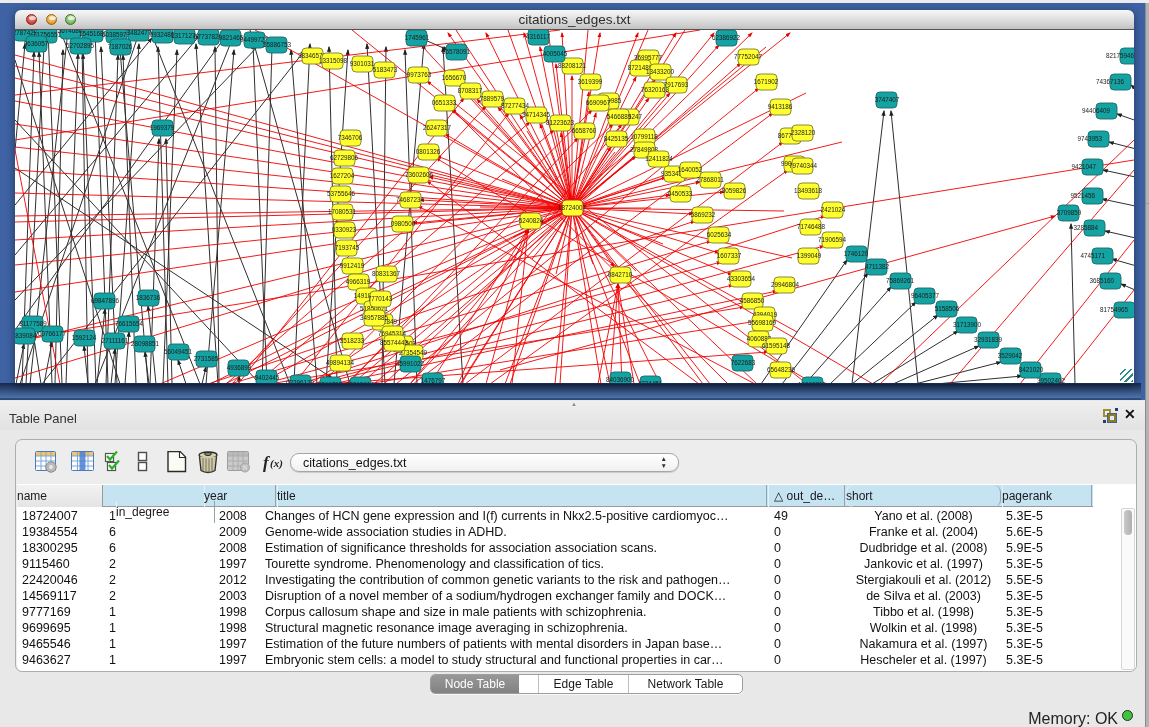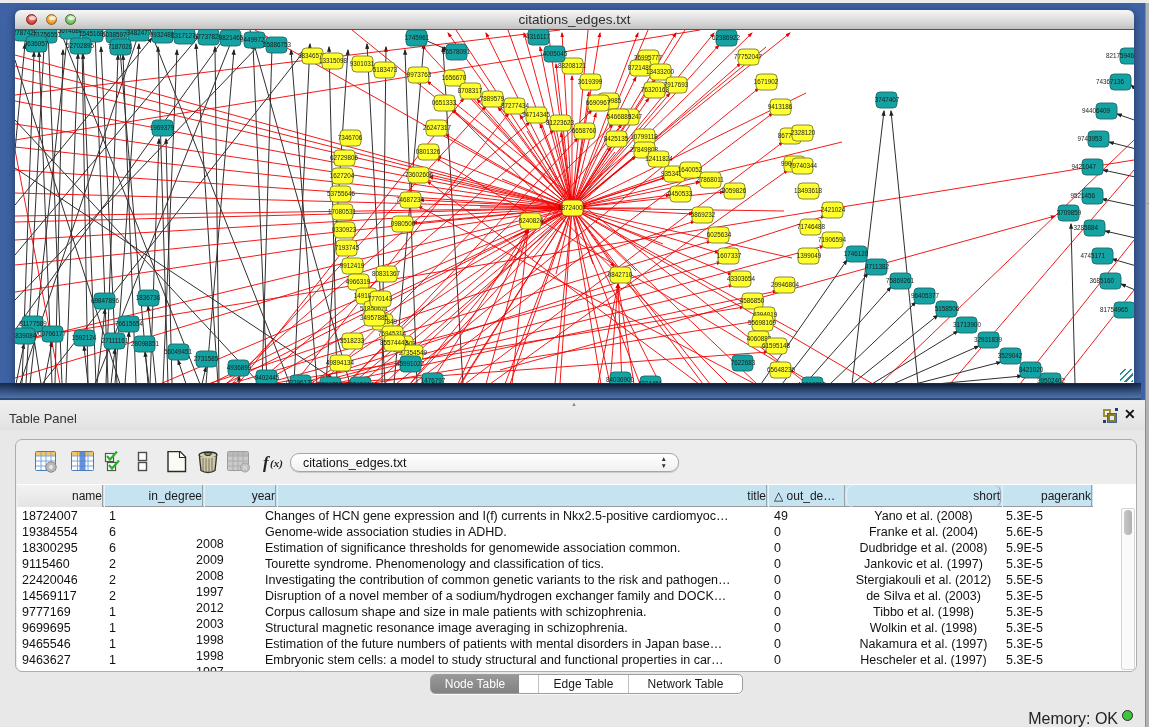--- a/index.html
+++ b/index.html
@@ -43,35 +43,35 @@
 
 #box { position:absolute; left:15px; top:39px; width:1122px; height:233px; background:#ededed; border:1px solid #adadad; border-radius:7px; }
 #toolbar { position:absolute; left:0; top:0; width:100%; height:43px; }
 #toolbar svg { position:absolute; top:11px; }
 #combo { position:absolute; left:274px; top:13px; width:389px; height:19px; background:linear-gradient(#ffffff,#f1f1f1); border:1px solid #a6a6a6; border-radius:9px; box-shadow:0 1px 1px rgba(0,0,0,0.15); }
 #combo .txt { position:absolute; left:12px; top:2px; font-size:12.5px; color:#111; }
 #combo .arr { position:absolute; right:11px; top:2px; font-size:6.5px; color:#333; line-height:6.5px; text-align:center; }
 
 #table { position:absolute; left:1px; top:44px; width:1119px; height:187px; background:#fff; overflow:hidden; border-radius:0 0 6px 6px; }
 #thead { position:absolute; left:0; top:0; width:1119px; height:23px; background:#c6e3f2; border-top:1px solid #fff; border-bottom:1px solid #9a9a9a; font-size:12px; color:#1a1a1a; }
-#thead .h { position:absolute; top:0; height:22px; line-height:22px; text-align:right; border-right:1px solid #8fa4ad; box-shadow:inset 1px 0 0 #e4f2fa; }
+#thead .h { position:absolute; top:0; height:22px; line-height:22px; text-align:left; border-right:1px solid #8fa4ad; box-shadow:inset 1px 0 0 #e4f2fa; }
 #thead .h0 { left:0; width:86px; background:linear-gradient(#f2f2f2,#e4e4e4); border-right:1px solid #9a9a9a; }
-#thead .h1 { left:87px; width:99px; }
+#thead .h1 { left:99px; width:99px;margin-top:16px; }
 #thead .h2 { left:187px; width:72px; }
 #thead .h3 { left:260px; width:490px; }
 #thead .h4 { left:751px; width:77px; text-align:left; padding-left:6px; }
 #thead .h5 { left:829px; width:155px;border-radius:7px; }
 #thead .h6 { left:985px; width:90px; }
 #thead .h7 { left:1076px; width:43px; background:#fff; border-right:none; box-shadow:none; }
 #tbody { position:absolute; left:0; top:24px; width:1119px; font-size:12.5px; color:#111; }
 .tr { position:relative; height:16px; line-height:16px; white-space:nowrap; }
 .tr div { position:absolute; top:0; height:16px; overflow:hidden; }
 .c0 { left:5px; width:82px; }
 .c1 { left:92px; width:94px; }
-.c2 { left:179px; width:68px;margin-top:28px; }
+.c2 { left:202px; width:68px; }
 .c3 { left:248px; width:485px; }
 .c4 { left:757px; width:70px; }
 .c5 { left:829px; width:155px; text-align:center; }
 .c6 { left:989px; width:86px; }
 #vscroll { position:absolute; left:1104px; top:24px; width:14px; height:162px; background:#fafafa; border:1px solid #d5d5d5; border-radius:2px; }
 #vscroll .thumb { position:absolute; left:2px; top:1px; width:8px; height:25px; background:linear-gradient(90deg,#c8c8c8,#b0b0b0); border-radius:4px; }
 
 
 #tabs { position:absolute; left:430px; top:274px; height:20px; border:1px solid #9d9d9d; border-radius:5px; overflow:hidden; background:#fff; font-size:12px; display:flex; box-shadow:0 1px 0 rgba(255,255,255,0.7); }
 #tabs .seg { height:20px; line-height:19px; text-align:center; color:#1a1a1a; }
@@ -1064,21 +1064,21 @@
             <div class="c2">2009</div>
             <div class="c3">Genome-wide association studies in ADHD.</div>
             <div class="c4">0</div>
             <div class="c5">Franke et al. (2004)</div>
             <div class="c6">5.6E-5</div>
           </div>
 <div class="tr">
             <div class="c0">18300295</div>
             <div class="c1">6</div>
             <div class="c2">2008</div>
-            <div class="c3">Estimation of significance thresholds for genomewide association common.</div>
+            <div class="c3">Estimation of significance thresholds for association association scans.</div>
             <div class="c4">0</div>
             <div class="c5">Dudbridge et al. (2008)</div>
             <div class="c6">5.9E-5</div>
           </div>
 <div class="tr">
             <div class="c0">9115460</div>
             <div class="c1">2</div>
             <div class="c2">1997</div>
             <div class="c3">Tourette syndrome. Phenomenology and classification of tics.</div>
             <div class="c4">0</div>

